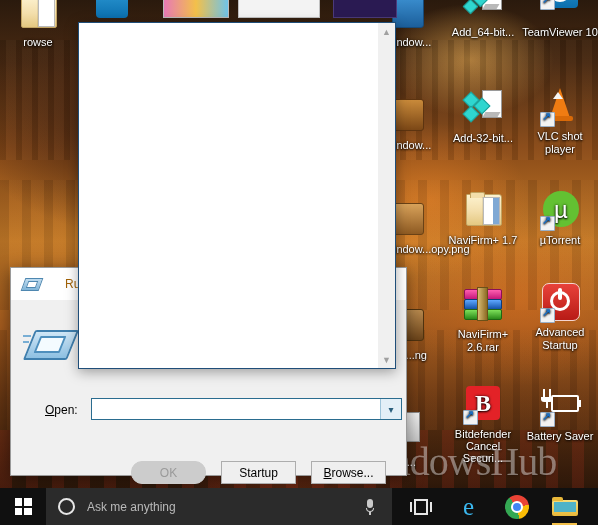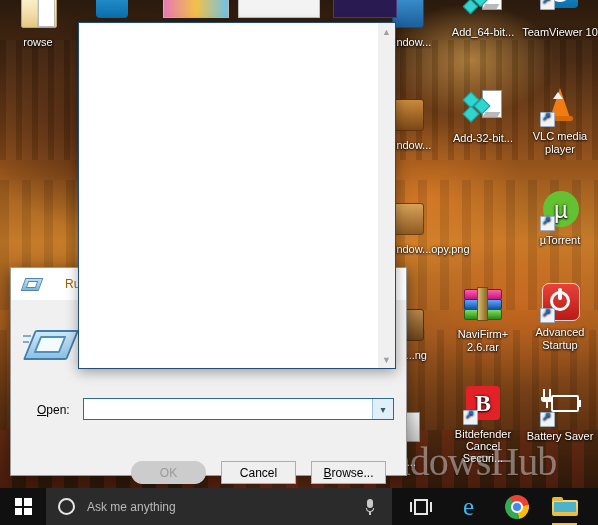--- a/index.html
+++ b/index.html
@@ -131,21 +131,21 @@
   #run-title-icon { margin-left: 12px; width: 18px; height: 16px; position: relative; }
   #run-title-text { margin-left: 24px; font-size: 12px; color: #a16207; }
   #run-close {
     position: absolute; right: 0; top: 0; width: 45px; height: 30px;
     display: flex; align-items: center; justify-content: center;
     color: #000; font-size: 13px;
   }
   #run-body { position: relative; padding: 0; }
   #run-bigicon { position: absolute; left: 14px; top: 25px; width: 46px; height: 36px; }
   #open-row {
-    position: absolute; left: 4px; top: 97px; width: 342px; height: 24px;
+    position: absolute; left: 12px; top: 97px; width: 342px; height: 24px;
   }
   #open-label { position: absolute; left: 22px; top: 5px; font-size: 12px; }
   #open-label u { text-decoration: underline; }
   #combo {
     position: absolute; left: 68px; top: 0px; width: 311px; height: 22px;
     border: 1px solid #2a6c8f; background: #fff; box-sizing: border-box;
   }
   #combo-input {
     position: absolute; left: 0; top: 0; width: 290px; height: 20px;
     border: none; outline: none; background: transparent;
@@ -297,20 +297,28 @@
     <div class="glyph">
       <div class="sq" style="left:22px;top:2px;width:18px;height:26px;background:#fff;border:1px solid #9a9a9a;"></div>
       <div class="sq" style="left:5px;top:6px;width:10px;height:10px;background:#2fd6cf;transform:rotate(45deg);border:1px solid #1b9c96;"></div>
       <div class="sq" style="left:16px;top:12px;width:10px;height:10px;background:#2fd6cf;transform:rotate(45deg);border:1px solid #1b9c96;"></div>
       <div class="sq" style="left:5px;top:20px;width:10px;height:10px;background:#2fd6cf;transform:rotate(45deg);border:1px solid #1b9c96;"></div>
       <div class="sq" style="left:24px;top:24px;width:15px;height:5px;background:#b9b9b9;transform:skewX(-30deg);"></div>
     </div>
     <span class="lbl">Add-32-bit...</span>
   </div>
 
+  <div class="dicon" style="left:445px; top:190px;">
+    <div class="glyph">
+      <div class="folder">
+          <div class="page" style="background:linear-gradient(90deg,#fff 0 60%, #7fa8d4 60% 100%);"></div>
+        </div>
+    </div>
+    <span class="lbl">NaviFirm+ 1.7</span>
+  </div>
 
   <div class="dicon" style="left:445px; top:284px;">
     <div class="glyph">
       <div class="sq" style="left:4px;top:5px;width:36px;height:9px;background:linear-gradient(180deg,#ff5fb0,#c4167a);border:1px solid #8c0f56;border-radius:2px;"></div>
       <div class="sq" style="left:4px;top:15px;width:36px;height:9px;background:linear-gradient(180deg,#5fa8ff,#1352a8);border:1px solid #0e3a78;border-radius:2px;"></div>
       <div class="sq" style="left:4px;top:25px;width:36px;height:9px;background:linear-gradient(180deg,#7ee05a,#2a8a1a);border:1px solid #1f6613;border-radius:2px;"></div>
       <div class="sq" style="left:17px;top:3px;width:9px;height:32px;background:linear-gradient(90deg,#d8bb72,#8c6a24);border:1px solid #6b5118;"></div>
     </div>
     <span class="lbl">NaviFirm+ 2.6.rar</span>
   </div>
@@ -333,21 +341,21 @@
     <span class="lbl">TeamViewer 10</span>
   </div>
 
   <div class="dicon" style="left:522px; top:86px; line-height:13px;">
     <div class="glyph">
       <div class="sq" style="left:13px;top:2px;width:0;height:0;border-left:10px solid transparent;border-right:10px solid transparent;border-bottom:30px solid #f07c12;"></div>
       <div class="sq" style="left:16px;top:6px;width:0;height:0;border-left:5px solid transparent;border-right:5px solid transparent;border-bottom:7px solid #f6f6f6;"></div>
       <div class="sq" style="left:10px;top:30px;width:26px;height:5px;background:#d96a08;border-radius:2px;"></div>
       <div class="shortcut"></div>
     </div>
-    <span class="lbl">VLC media player</span>
+    <span class="lbl">VLC shot player</span>
   </div>
 
   <div class="dicon" style="left:522px; top:190px;">
     <div class="glyph">
       <div class="sq" style="left:6px;top:1px;width:36px;height:36px;background:#63c132;border-radius:50%;"></div>
       <div class="sq" style="left:6px;top:1px;width:36px;height:36px;display:flex;align-items:center;justify-content:center;color:#fff;font-size:24px;font-family:'Liberation Sans',sans-serif;">µ</div>
       <div class="shortcut"></div>
     </div>
     <span class="lbl">µTorrent</span>
   </div>
@@ -411,21 +419,21 @@
       <div id="open-row">
         <div id="open-label"><u>O</u><span>pen:</span></div>
         <div id="combo">
           <input id="combo-input" type="text" value="" style="">
           <div id="combo-arrow">▾</div>
         </div>
       </div>
 
       <div id="btn-row">
         <div class="dbtn" id="btn-ok">OK</div>
-        <div class="dbtn" id="btn-cancel">Cancel</div>
+        <div class="dbtn" id="btn-cancel">Startup</div>
         <div class="dbtn" id="btn-browse">
             <u>B</u>
             <span>rowse...</span>
           </div>
       </div>
 
     </div>
   </div>
 
   <div id="dropdown">

